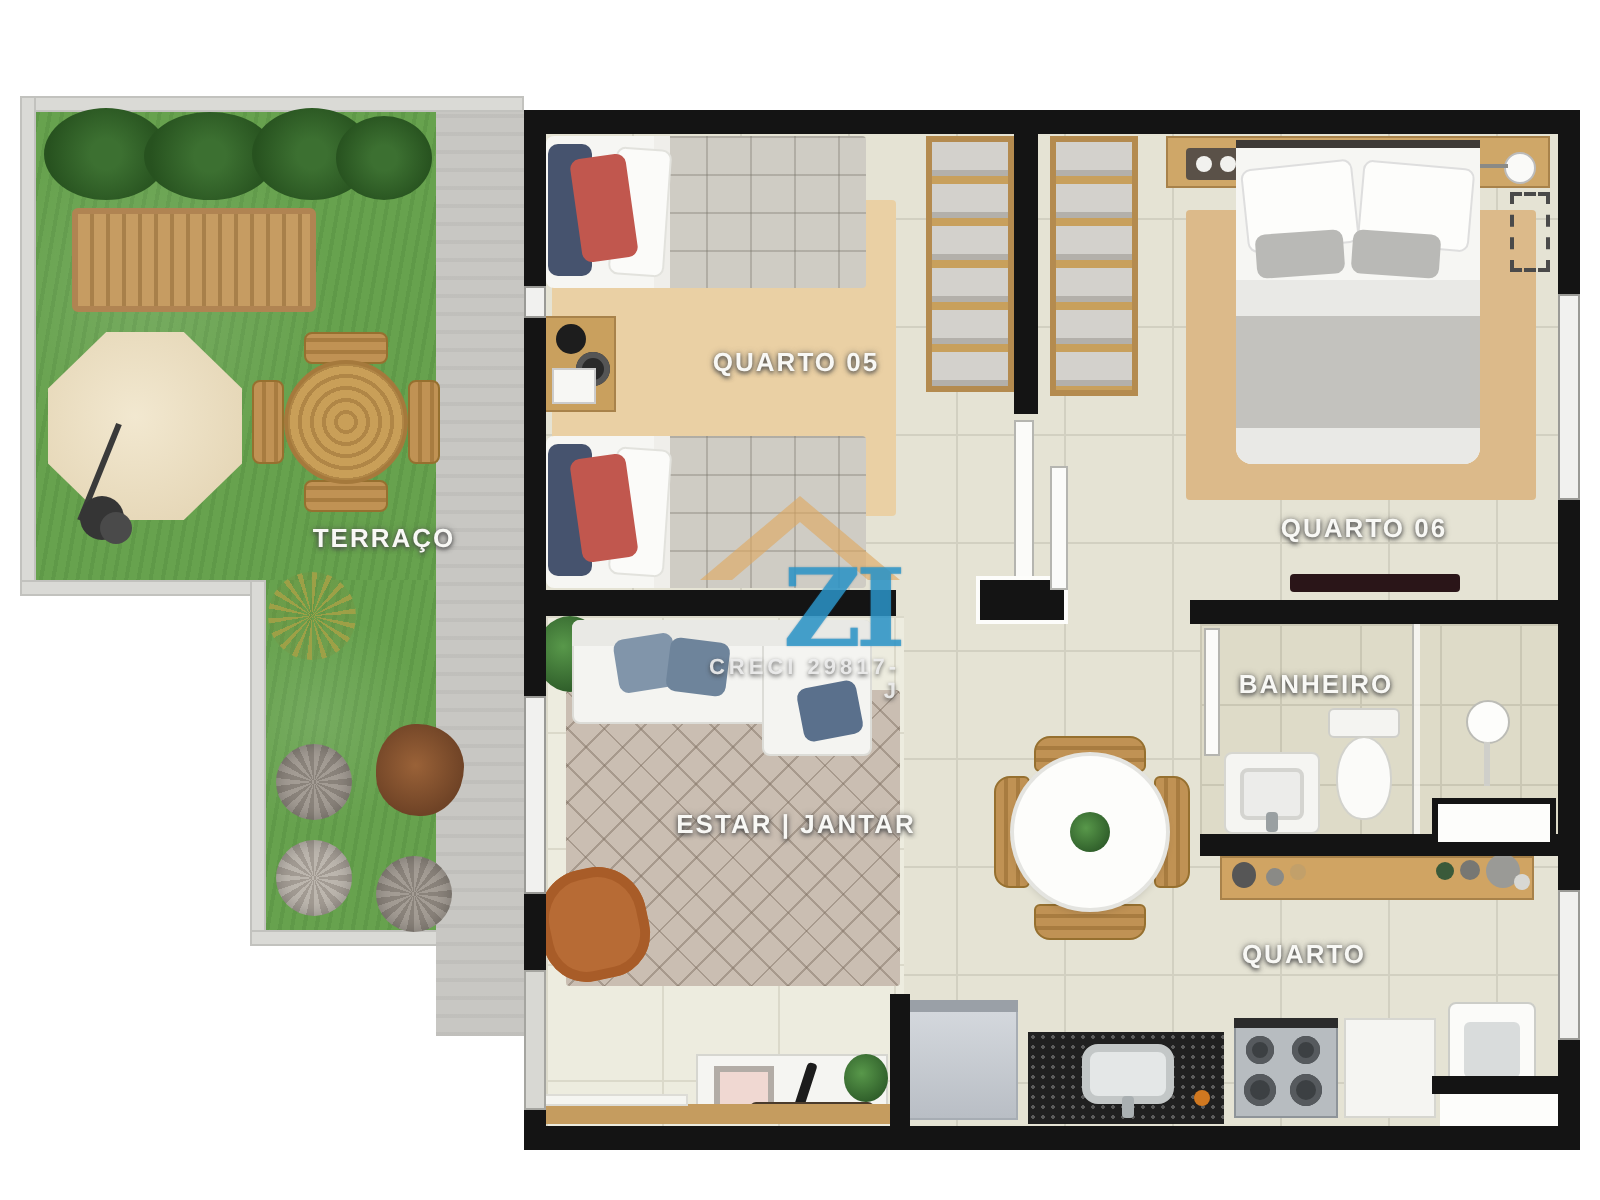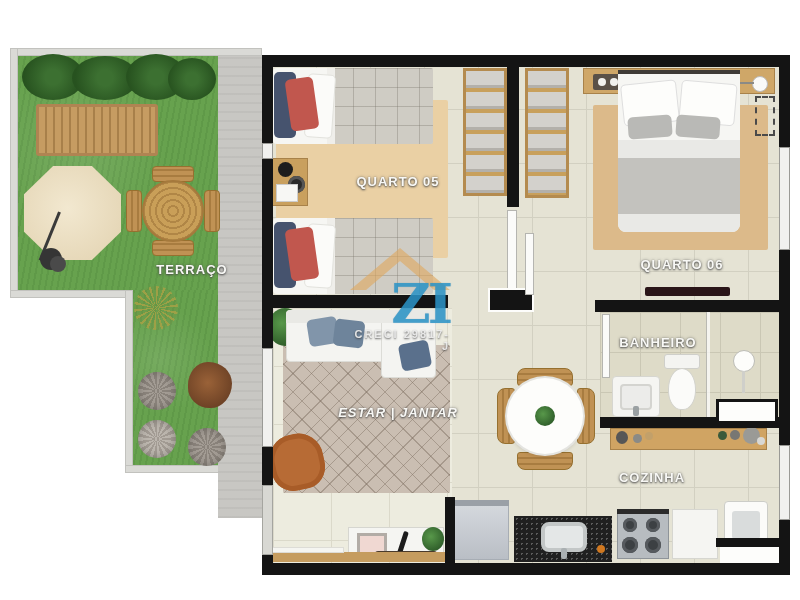--- a/index.html
+++ b/index.html
@@ -193,21 +193,21 @@
 
   <div class="abs armchair" style="left:270px;top:434px;width:54px;height:56px;transform:rotate(-12deg);"></div>
 
   <div class="abs white-box" style="left:348px;top:527px;width:96px;height:33px;"></div>
   <div class="abs" style="left:357px;top:533px;width:30px;height:23px;background:#f0d8d2;border:3px solid #b2aca6;box-sizing:border-box;"></div>
   <div class="abs" style="left:400px;top:531px;width:5px;height:26px;background:#1c1c1c;transform:rotate(18deg);border-radius:2px;"></div>
   <div class="abs greenery" style="left:422px;top:527px;width:22px;height:24px;"></div>
   <div class="abs" style="left:375px;top:551px;width:62px;height:7px;background:#4a3b2c;border-radius:3px;"></div>
   <div class="abs" style="left:272px;top:552px;width:176px;height:10px;background:#c59c5f;"></div>
   <div class="abs" style="left:272px;top:547px;width:72px;height:6px;background:#f5f5f1;border:1px solid #dddcd6;box-sizing:border-box;"></div>
-  <div class="abs room-label" style="left:398px;top:412px;font-style:italic;">ESTAR | JANTAR</div>
+  <div class="abs room-label" style="left:398px;top:412px;">ESTAR | JANTAR</div>
 
   <div class="abs tchair" style="left:517px;top:368px;width:56px;height:18px;border-radius:8px 8px 3px 3px;"></div>
   <div class="abs tchair" style="left:517px;top:452px;width:56px;height:18px;border-radius:3px 3px 8px 8px;"></div>
   <div class="abs tchairv" style="left:497px;top:388px;width:18px;height:56px;border-radius:8px 3px 3px 8px;"></div>
   <div class="abs tchairv" style="left:577px;top:388px;width:18px;height:56px;border-radius:3px 8px 8px 3px;"></div>
   <div class="abs" style="left:507px;top:378px;width:76px;height:76px;border-radius:50%;background:#fdfdfb;box-shadow:0 0 0 2px #e4e4e0, 0 2px 4px rgba(0,0,0,.18);"></div>
   <div class="abs greenery" style="left:535px;top:406px;width:20px;height:20px;"></div>
 
   <div class="abs leaf" style="left:602px;top:314px;width:8px;height:64px;"></div>
   <div class="abs" style="left:706px;top:312px;width:3px;height:105px;background:rgba(255,255,255,.7);border-left:1px solid #b9b9b2;"></div>
@@ -221,21 +221,21 @@
   <div class="abs room-label" style="left:658px;top:342px;">BANHEIRO</div>
 
   <div class="abs wood" style="left:610px;top:428px;width:157px;height:22px;background:#d0a463;"></div>
   <div class="abs" style="left:616px;top:431px;width:12px;height:13px;border-radius:50%;background:#565656;"></div>
   <div class="abs" style="left:633px;top:434px;width:9px;height:9px;border-radius:50%;background:#8a8a86;"></div>
   <div class="abs" style="left:645px;top:432px;width:8px;height:8px;border-radius:50%;background:#c2a06a;"></div>
   <div class="abs" style="left:718px;top:431px;width:9px;height:9px;border-radius:50%;background:#3a5a3a;"></div>
   <div class="abs" style="left:730px;top:430px;width:10px;height:10px;border-radius:50%;background:#777773;"></div>
   <div class="abs" style="left:743px;top:427px;width:17px;height:17px;border-radius:50%;background:#9a9a96;"></div>
   <div class="abs" style="left:757px;top:437px;width:8px;height:8px;border-radius:50%;background:#d8d8d4;"></div>
-  <div class="abs room-label" style="left:652px;top:477px;">COZINHA</div>
+  <div class="abs room-label" style="left:652px;top:477px;">QUARTO</div>
 
   <div class="abs" style="left:453px;top:500px;width:56px;height:60px;background:linear-gradient(#d6dadf,#b9bec5);border:1px solid #a7adb4;box-sizing:border-box;"></div>
   <div class="abs" style="left:453px;top:500px;width:56px;height:6px;background:#9aa0a7;"></div>
 
   <div class="abs granite" style="left:514px;top:516px;width:98px;height:46px;"></div>
   <div class="abs sinkbasin" style="left:541px;top:522px;width:46px;height:30px;"></div>
   <div class="abs" style="left:561px;top:548px;width:6px;height:11px;background:#aab0b2;border-radius:2px;"></div>
   <div class="abs" style="left:597px;top:545px;width:8px;height:8px;border-radius:50%;background:#d07820;"></div>
 
   <div class="abs" style="left:617px;top:509px;width:52px;height:50px;background:#b7bcc0;border:1px solid #8e9499;box-sizing:border-box;"></div>

